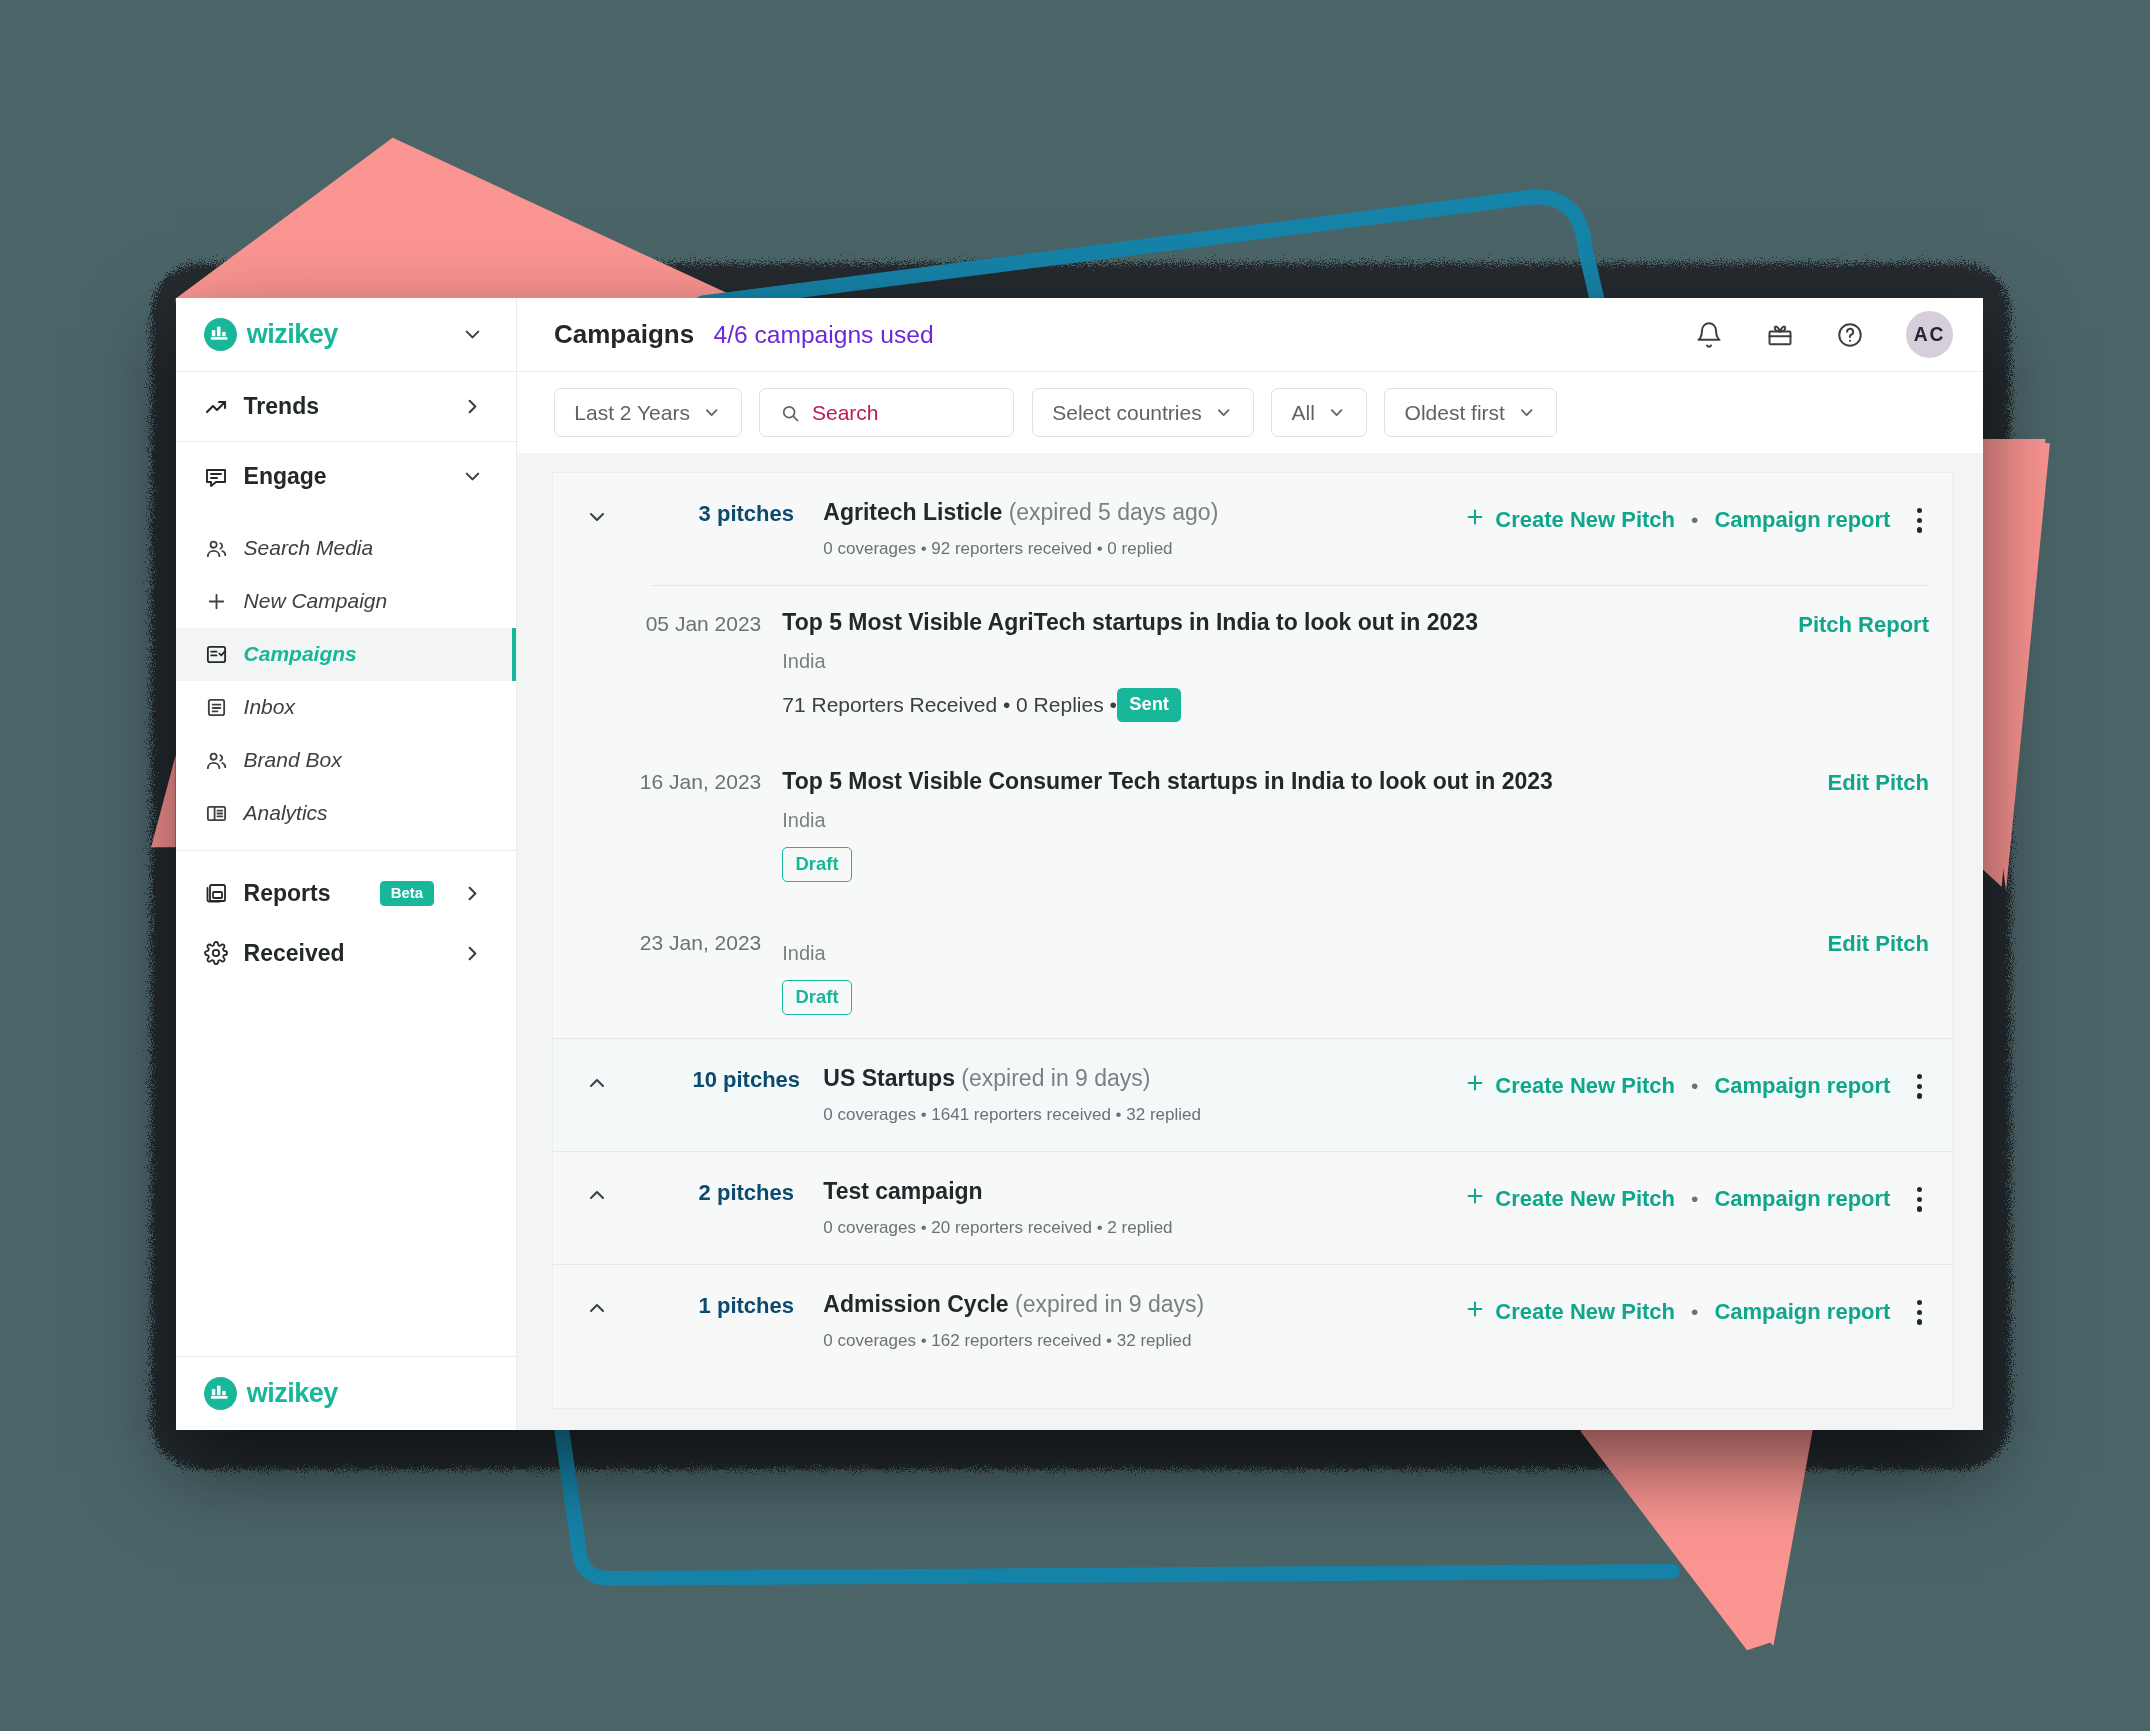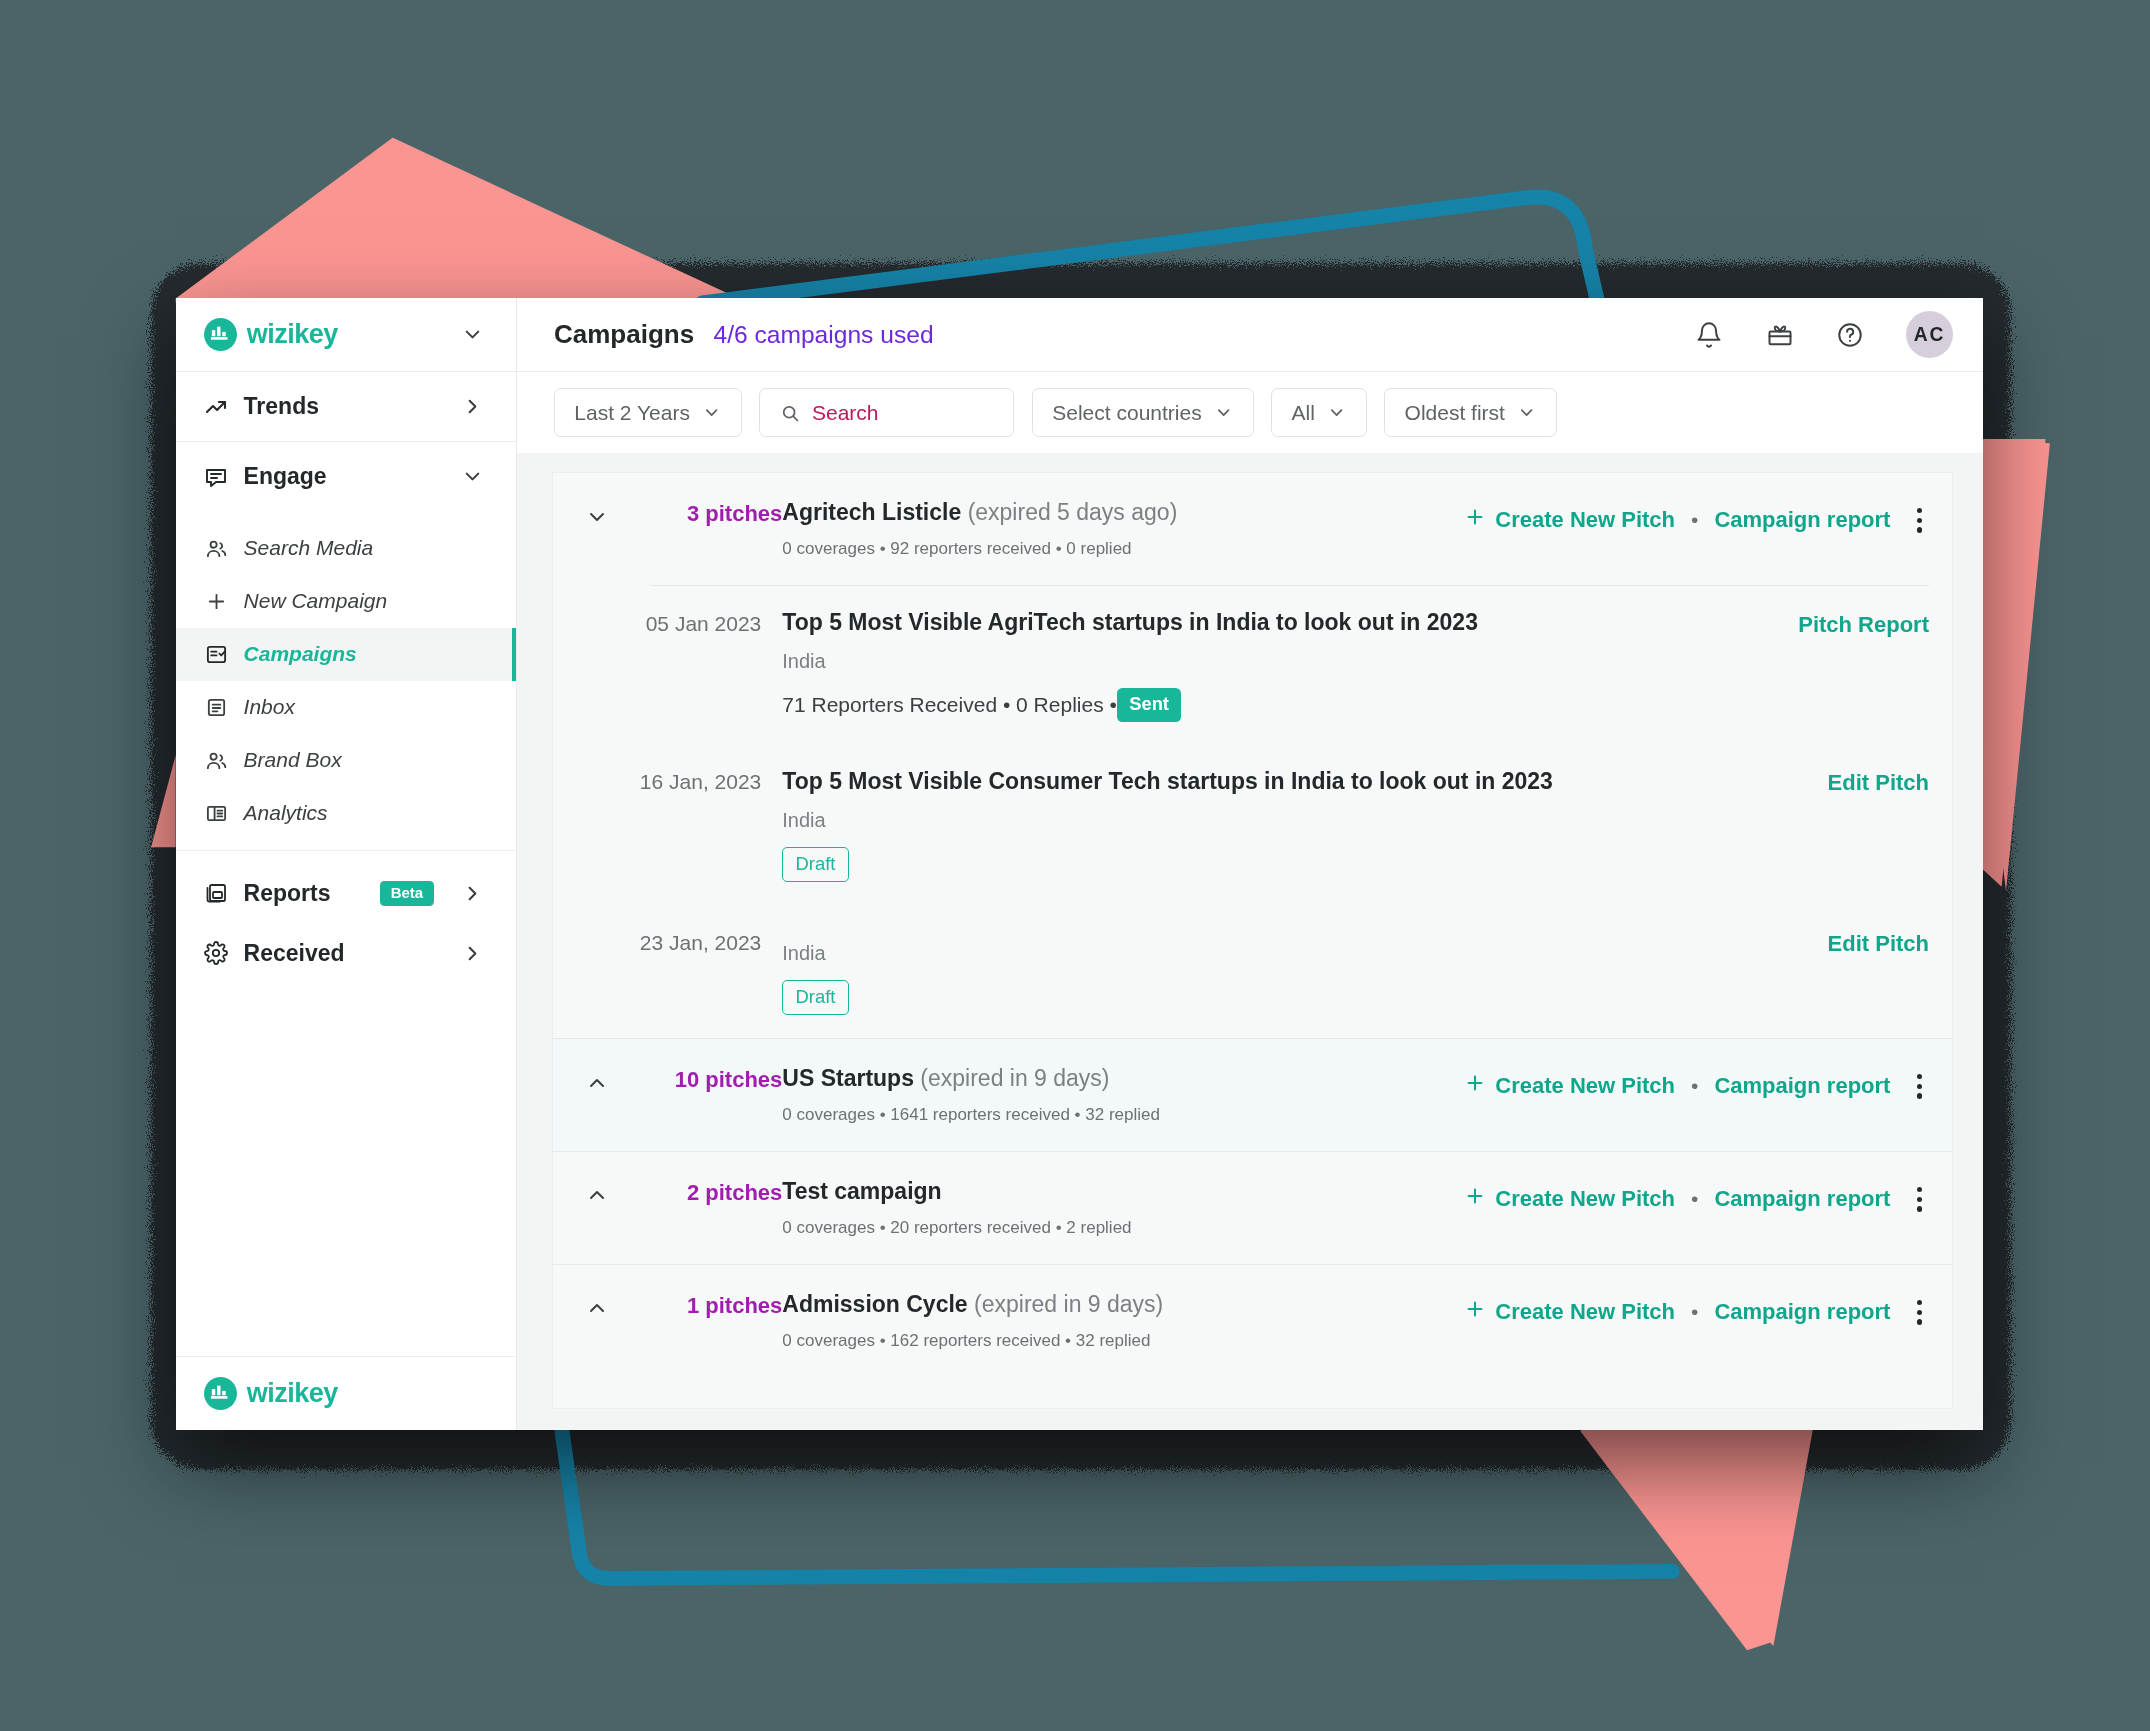--- a/index.html
+++ b/index.html
@@ -174,21 +174,21 @@
   }
 
   .campaign-row {
     display: flex;
     align-items: flex-start;
     padding: 26px 23px 26px 12.3px;
     gap: 0;
   }
   .campaign-row.tinted { background: #f2f9f8; }
   .caret-cell { width: 63px; display:flex; justify-content:center; padding-top: 5.3px; color: #3c4043; cursor: pointer; }
-  .pitches-cell { width: 154px; font-size: 22px; font-weight: 700; color: #a21caf; padding-top: 1.8px; text-align: right; }
+  .pitches-cell { width: 154px; font-size: 22px; font-weight: 700; color: #0c4a6e; padding-top: 1.8px; text-align: center; margin-left: 41px; }
   .camp-main { flex: 1; min-width: 0; }
   .camp-title { font-size: 23px; color: #23282b; }
   .camp-title b { font-weight: 700; }
   .camp-title .muted { color: #7b8084; font-weight: 400; }
   .camp-meta { font-size: 17px; color: #6c7175; margin-top: 13px; }
   .camp-actions { display: flex; align-items: center; gap: 0; padding-top: 3.5px; white-space: nowrap; }
   .link {
     color: #0fa68c; font-size: 22px; font-weight: 700; cursor: pointer;
     display: flex; align-items: center; gap: 8.8px;
   }
@@ -207,21 +207,21 @@
   .pitch-main { flex: 1; min-width: 0; }
   .pitch-title { font-size: 23px; font-weight: 700; color: #23282b; }
   .pitch-country { font-size: 20px; color: #7b8084; margin-top: 14px; }
   .pitch-status { margin-top: 15px; display: flex; align-items: center; gap: 0; font-size: 21px; color: #3c4043; }
   .badge-sent {
     background: #18b79a; color: #fff; font-size: 18.4px; font-weight: 700;
     padding: 5.3px 12.3px 6.1px; border-radius: 5.3px;
   }
   .badge-draft {
     border: 0.9px solid #18b79a; color: #18b79a;
-    font-size: 18.4px; font-weight: 400;
+    font-size: 18.4px; font-weight: 700;
     padding: 5.3px 12.3px 6.1px; border-radius: 5px;
     background: transparent; display: inline-block;
   }
   .pitch-action { font-size: 22px; font-weight: 700; color: #0fa68c; cursor: pointer; padding-top: 2.6px; white-space: nowrap; }
 </style>
 </head>
 <body>
 
 <div class="deco-layer">
   <svg class="deco-svg" viewBox="0 0 2450 1973">

